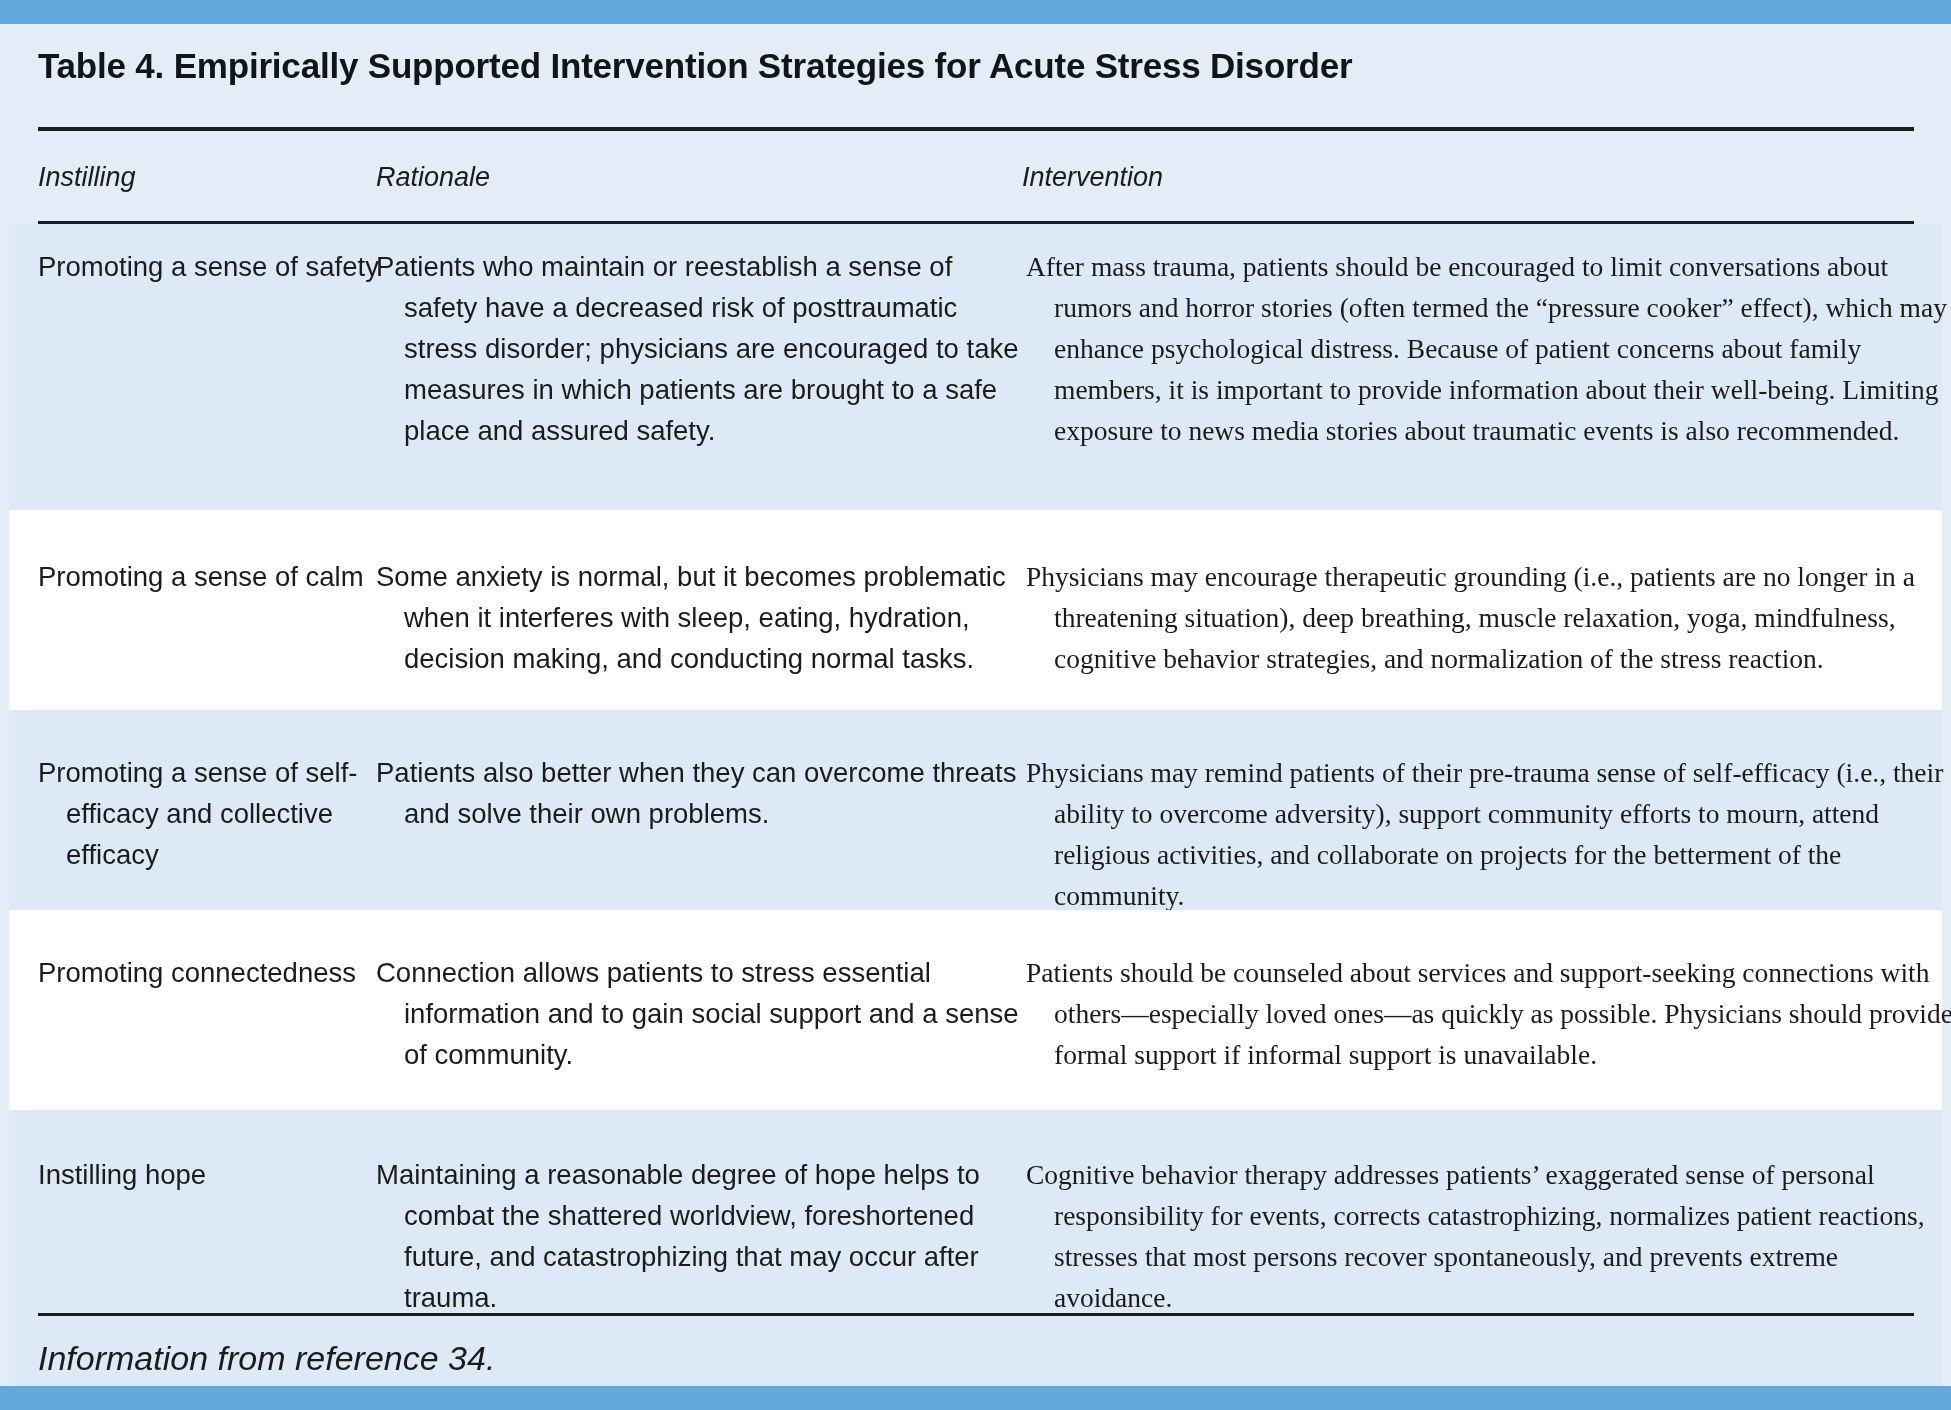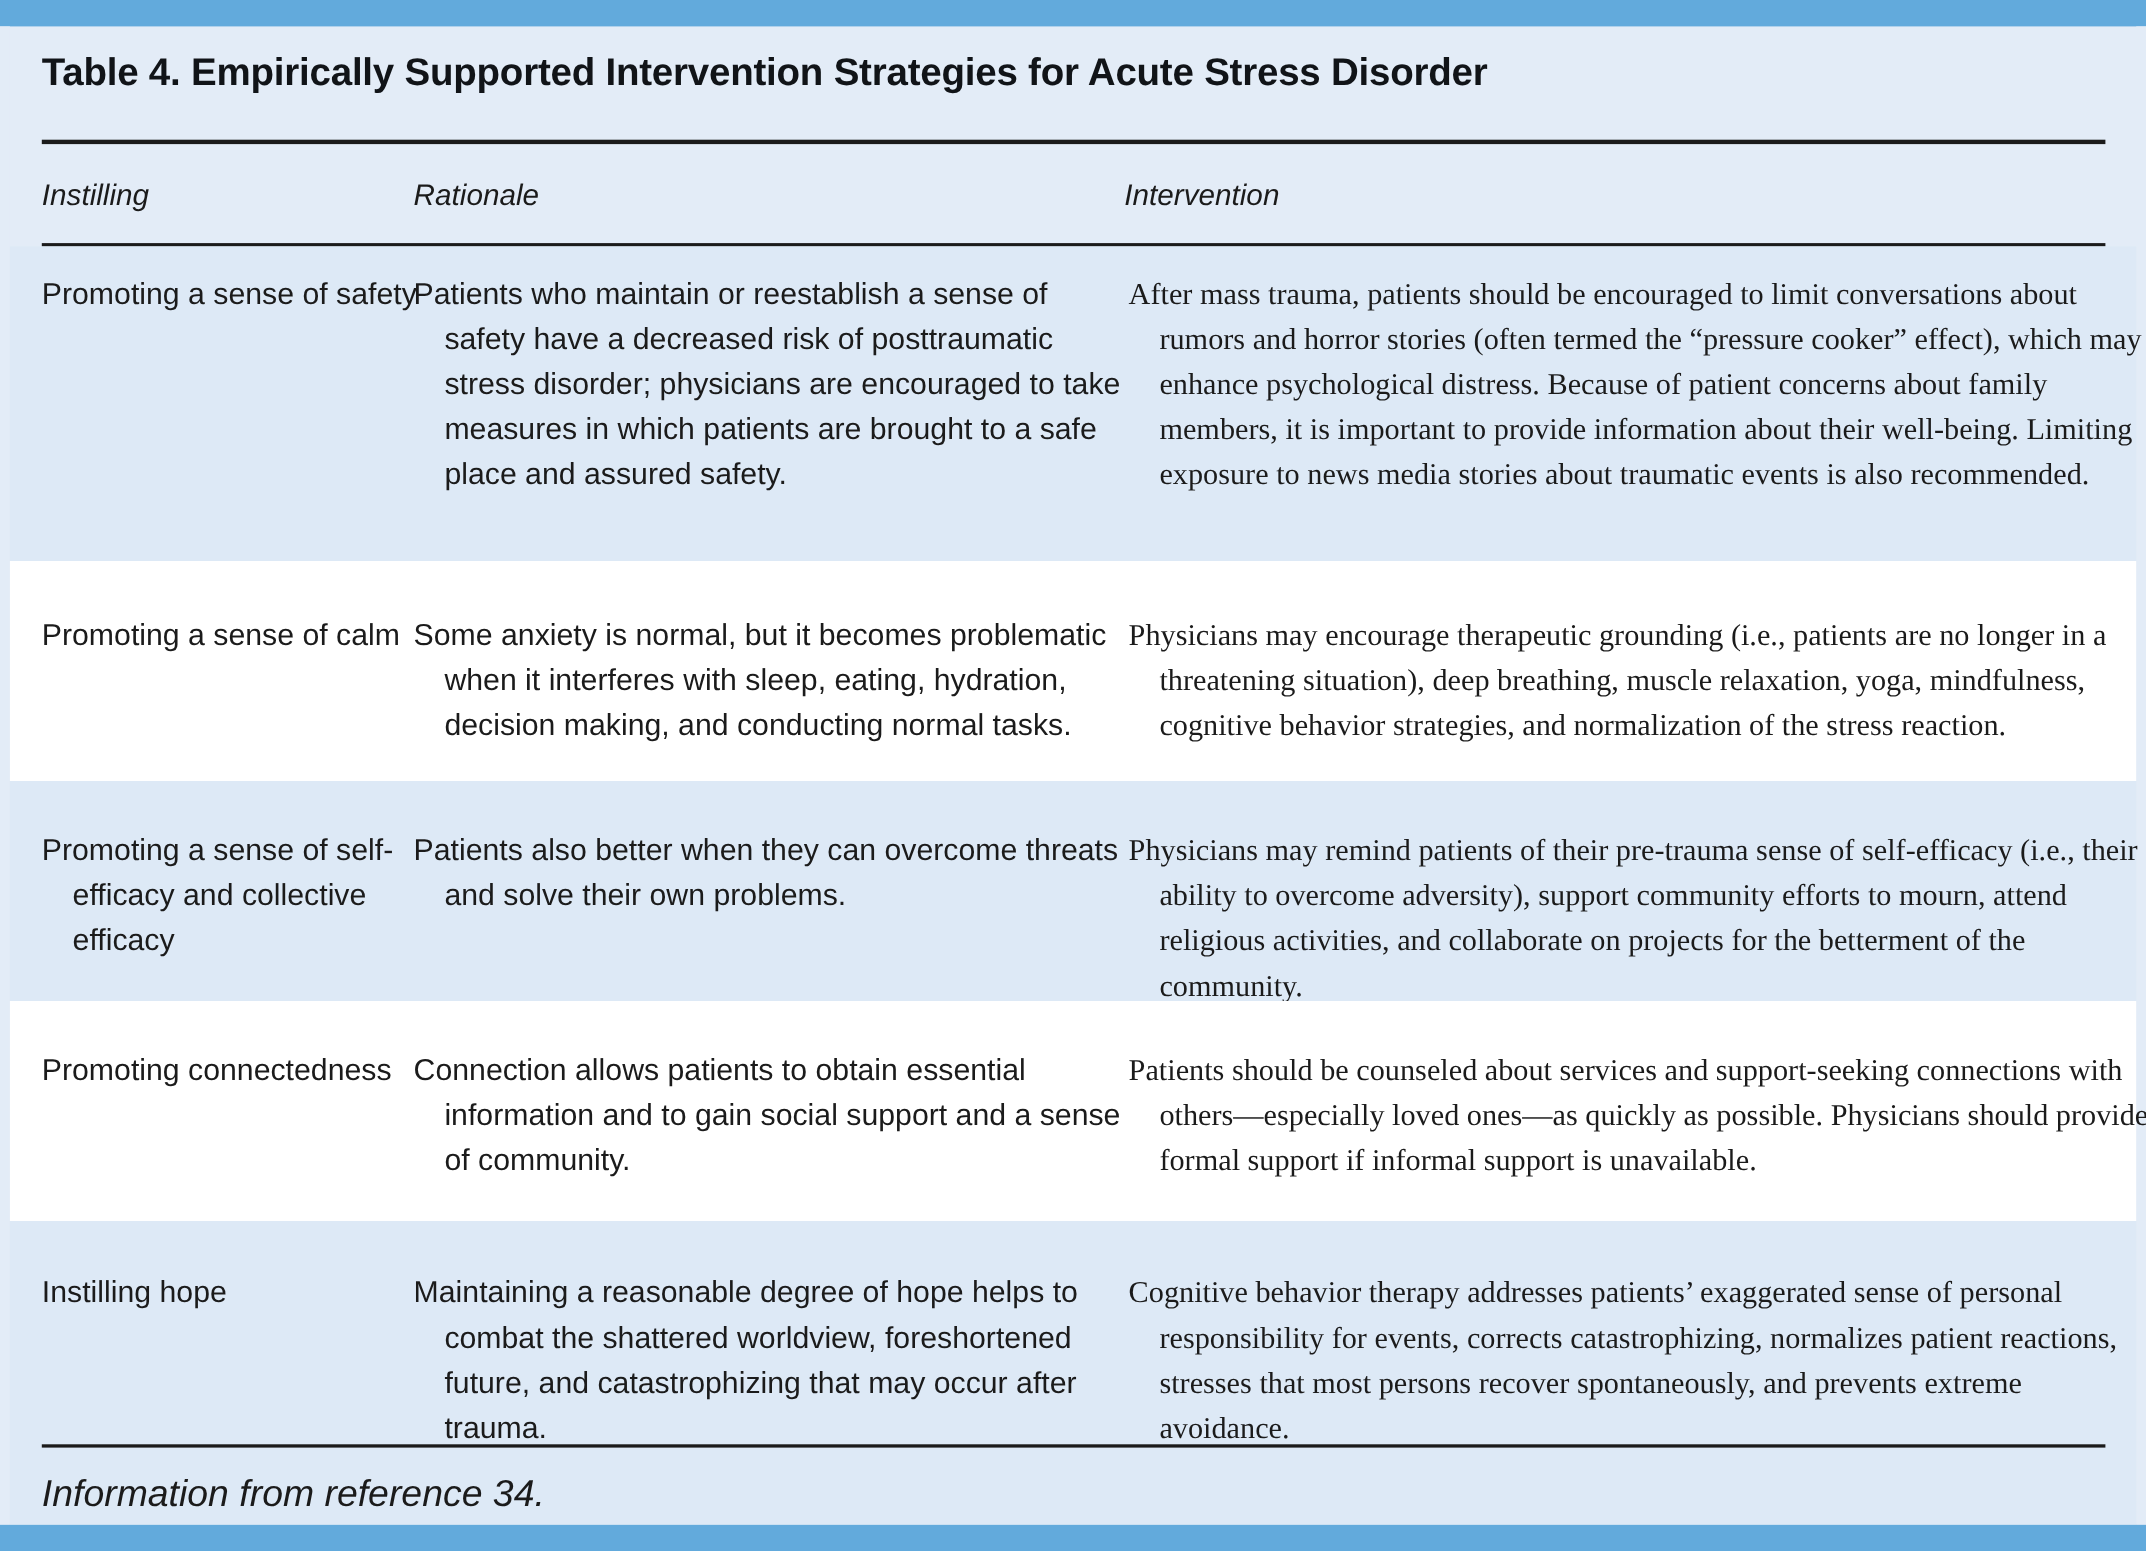--- a/index.html
+++ b/index.html
@@ -160,21 +160,21 @@
     <div class="band shaded" style="top:686px;height:200px;"></div>
     <div class="row" style="top:728px;">
       <div class="cell c1">Promoting a sense of self-efficacy and collective efficacy</div>
       <div class="cell c2">Patients also better when they can overcome threats and solve their own problems.</div>
       <div class="cell c3">Physicians may remind patients of their pre-trauma sense of self-efficacy (i.e., their ability to overcome adversity), support community efforts to mourn, attend religious activities, and collaborate on projects for the betterment of the community.</div>
     </div>
 
     <div class="band plain" style="top:886px;height:200px;"></div>
     <div class="row" style="top:928px;">
       <div class="cell c1">Promoting connectedness</div>
-      <div class="cell c2">Connection allows patients to obtain essential information and to gain social support and a sense of community.</div>
+      <div class="cell c2">Connection allows patients to stress essential information and to gain social support and a sense of community.</div>
       <div class="cell c3">Patients should be counseled about services and support-seeking connections with others—especially loved ones—as quickly as possible. Physicians should provide formal support if informal support is unavailable.</div>
     </div>
 
     <div class="band shaded" style="top:1086px;height:276px;"></div>
     <div class="row" style="top:1130px;">
       <div class="cell c1">Instilling hope</div>
       <div class="cell c2">Maintaining a reasonable degree of hope helps to combat the shattered worldview, foreshortened future, and catastrophizing that may occur after trauma.</div>
       <div class="cell c3">Cognitive behavior therapy addresses patients’ exaggerated sense of personal responsibility for events, corrects catastrophizing, normalizes patient reactions, stresses that most persons recover spontaneously, and prevents extreme avoidance.</div>
     </div>
 

